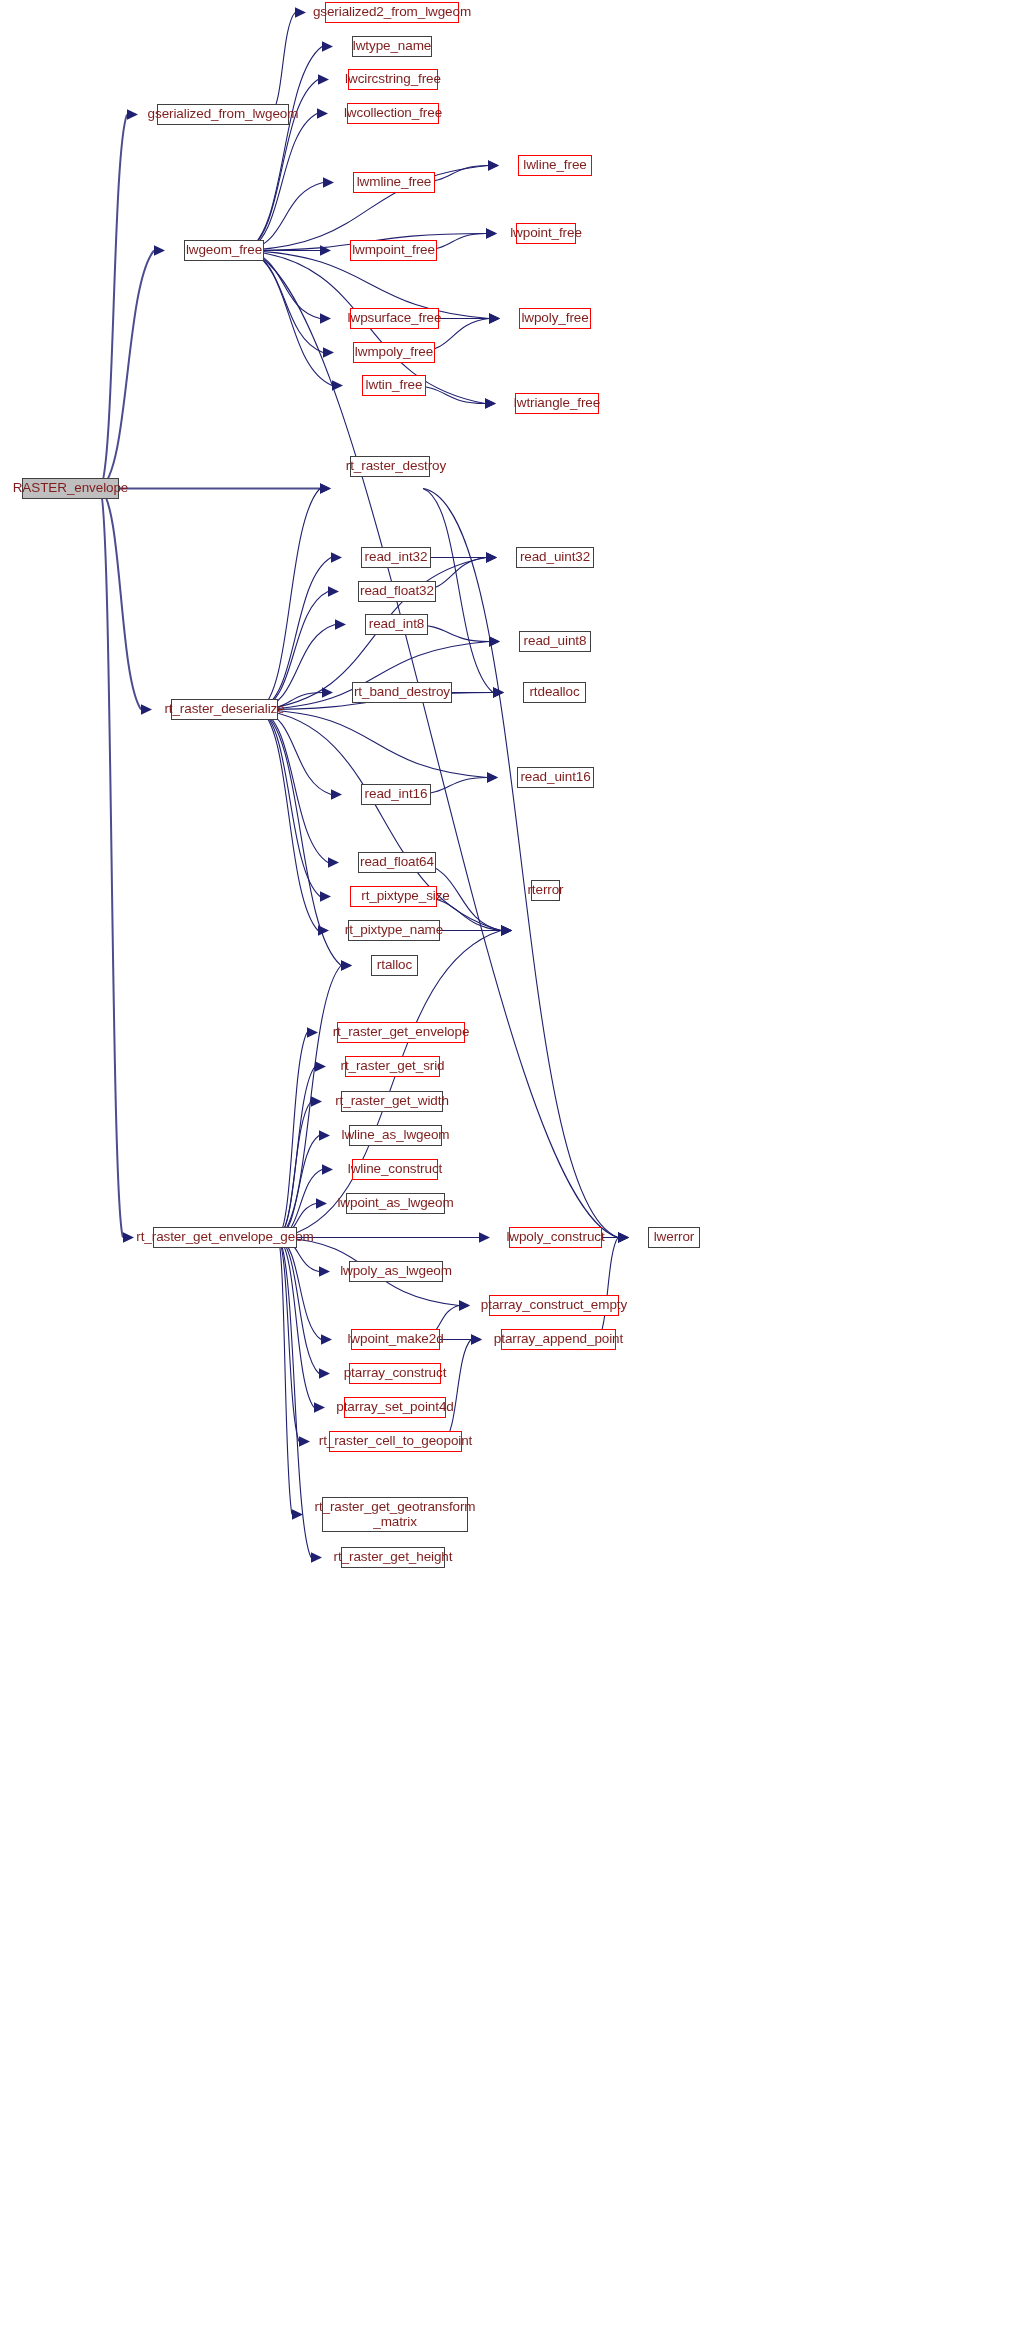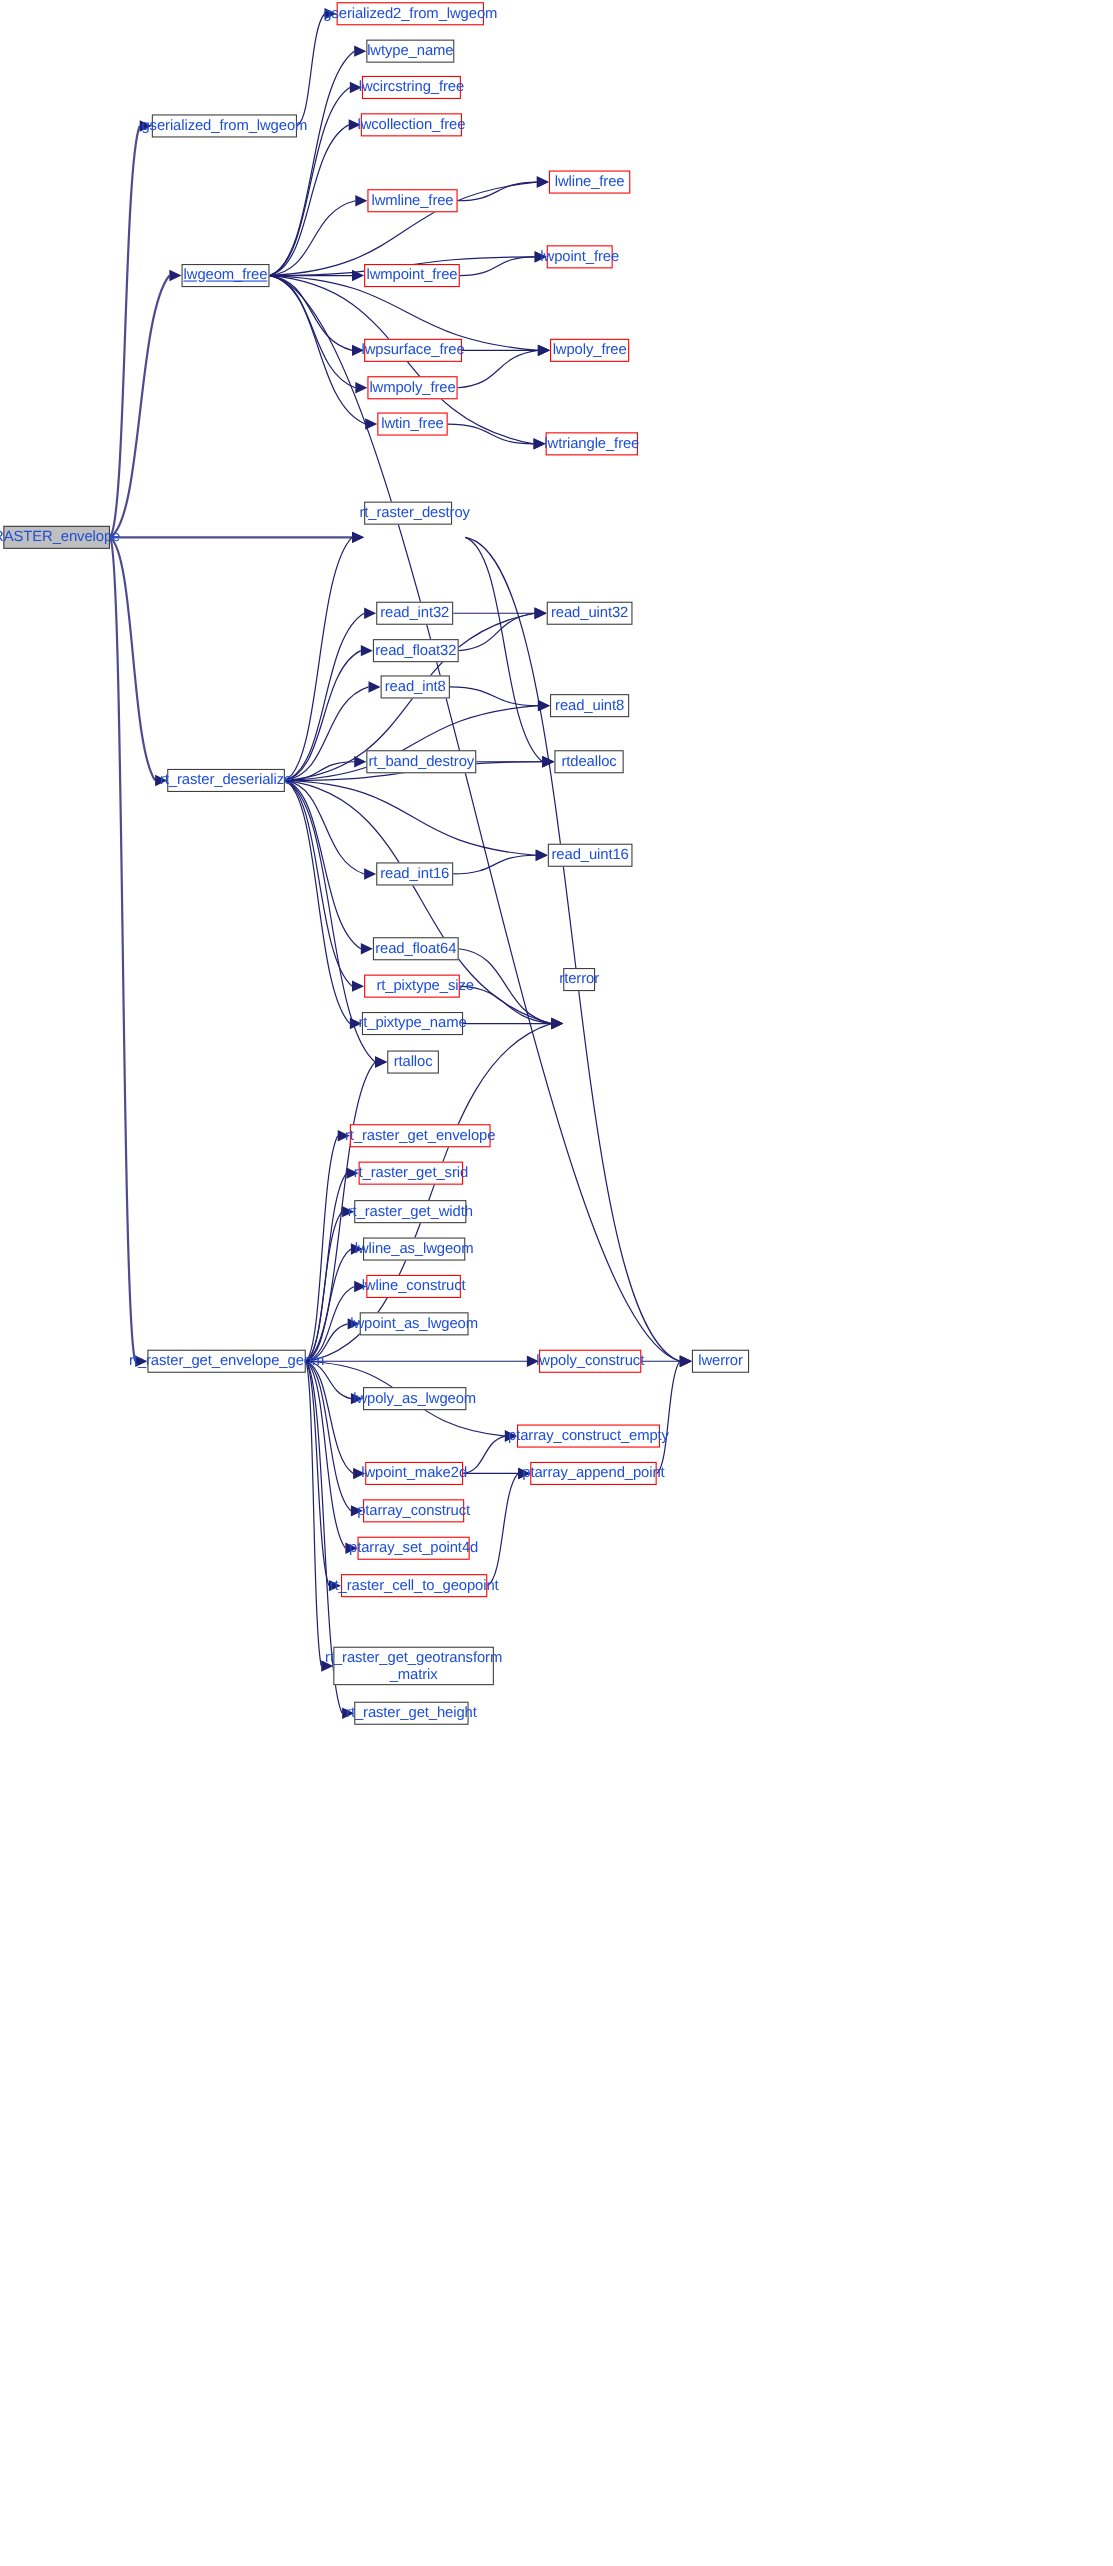--- a/index.html
+++ b/index.html
@@ -25,25 +25,26 @@
   }
   .node {
     position: absolute;
     box-sizing: border-box;
     display: flex;
     align-items: center;
     justify-content: center;
     text-align: center;
     background: #ffffff;
     border: 1px solid #404040;
-    color: #1d4ed8;
+    color: #7f1d1d;
     font-size: 13.5px;
     line-height: 1.08;
     white-space: pre;
     letter-spacing: -0.1px;
+    margin-left: 19px;
   }
   .node.red {
     border-color: #ff0000;
   }
   .node.filled {
     background: #bfbfbf;
     border-color: #404040;
   }
   .edge-path {
     fill: none;
@@ -208,21 +209,21 @@
     </svg>
   <div id="nodes">
       <div class="node red" style="left: 306px; top: 2px; width: 134px; height: 21px;">gserialized2_from_lwgeom</div>
       <div class="node" style="left: 333px; top: 36px; width: 80px; height: 21px;">lwtype_name</div>
       <div class="node red" style="left: 329px; top: 69px; width: 90px; height: 21px;">lwcircstring_free</div>
       <div class="node red" style="left: 328px; top: 103px; width: 92px; height: 21px;">lwcollection_free</div>
       <div class="node" style="left: 138px; top: 104px; width: 132px; height: 21px;">gserialized_from_lwgeom</div>
       <div class="node red" style="left: 499px; top: 155px; width: 74px; height: 21px;">lwline_free</div>
       <div class="node red" style="left: 334px; top: 172px; width: 82px; height: 21px;">lwmline_free</div>
       <div class="node red" style="left: 497px; top: 223px; width: 60px; height: 21px;">lwpoint_free</div>
-      <div class="node" style="left: 165px; top: 240px; width: 80px; height: 21px; text-decoration: underline;">lwgeom_free</div>
+      <div class="node" style="left: 165px; top: 240px; width: 80px; height: 21px;">lwgeom_free</div>
       <div class="node red" style="left: 331px; top: 240px; width: 87px; height: 21px;">lwmpoint_free</div>
       <div class="node red" style="left: 331px; top: 308px; width: 89px; height: 21px;">lwpsurface_free</div>
       <div class="node red" style="left: 500px; top: 308px; width: 72px; height: 21px;">lwpoly_free</div>
       <div class="node red" style="left: 334px; top: 342px; width: 82px; height: 21px;">lwmpoly_free</div>
       <div class="node red" style="left: 343px; top: 375px; width: 64px; height: 21px;">lwtin_free</div>
       <div class="node red" style="left: 496px; top: 393px; width: 84px; height: 21px;">lwtriangle_free</div>
       <div class="node filled" style="left: 3px; top: 478px; width: 97px; height: 21px;">RASTER_envelope</div>
       <div class="node" style="left: 331px; top: 456px; width: 80px; height: 21px; padding-left: 12px;">rt_raster_destroy</div>
       <div class="node" style="left: 342px; top: 547px; width: 70px; height: 21px;">read_int32</div>
       <div class="node" style="left: 497px; top: 547px; width: 78px; height: 21px;">read_uint32</div>

